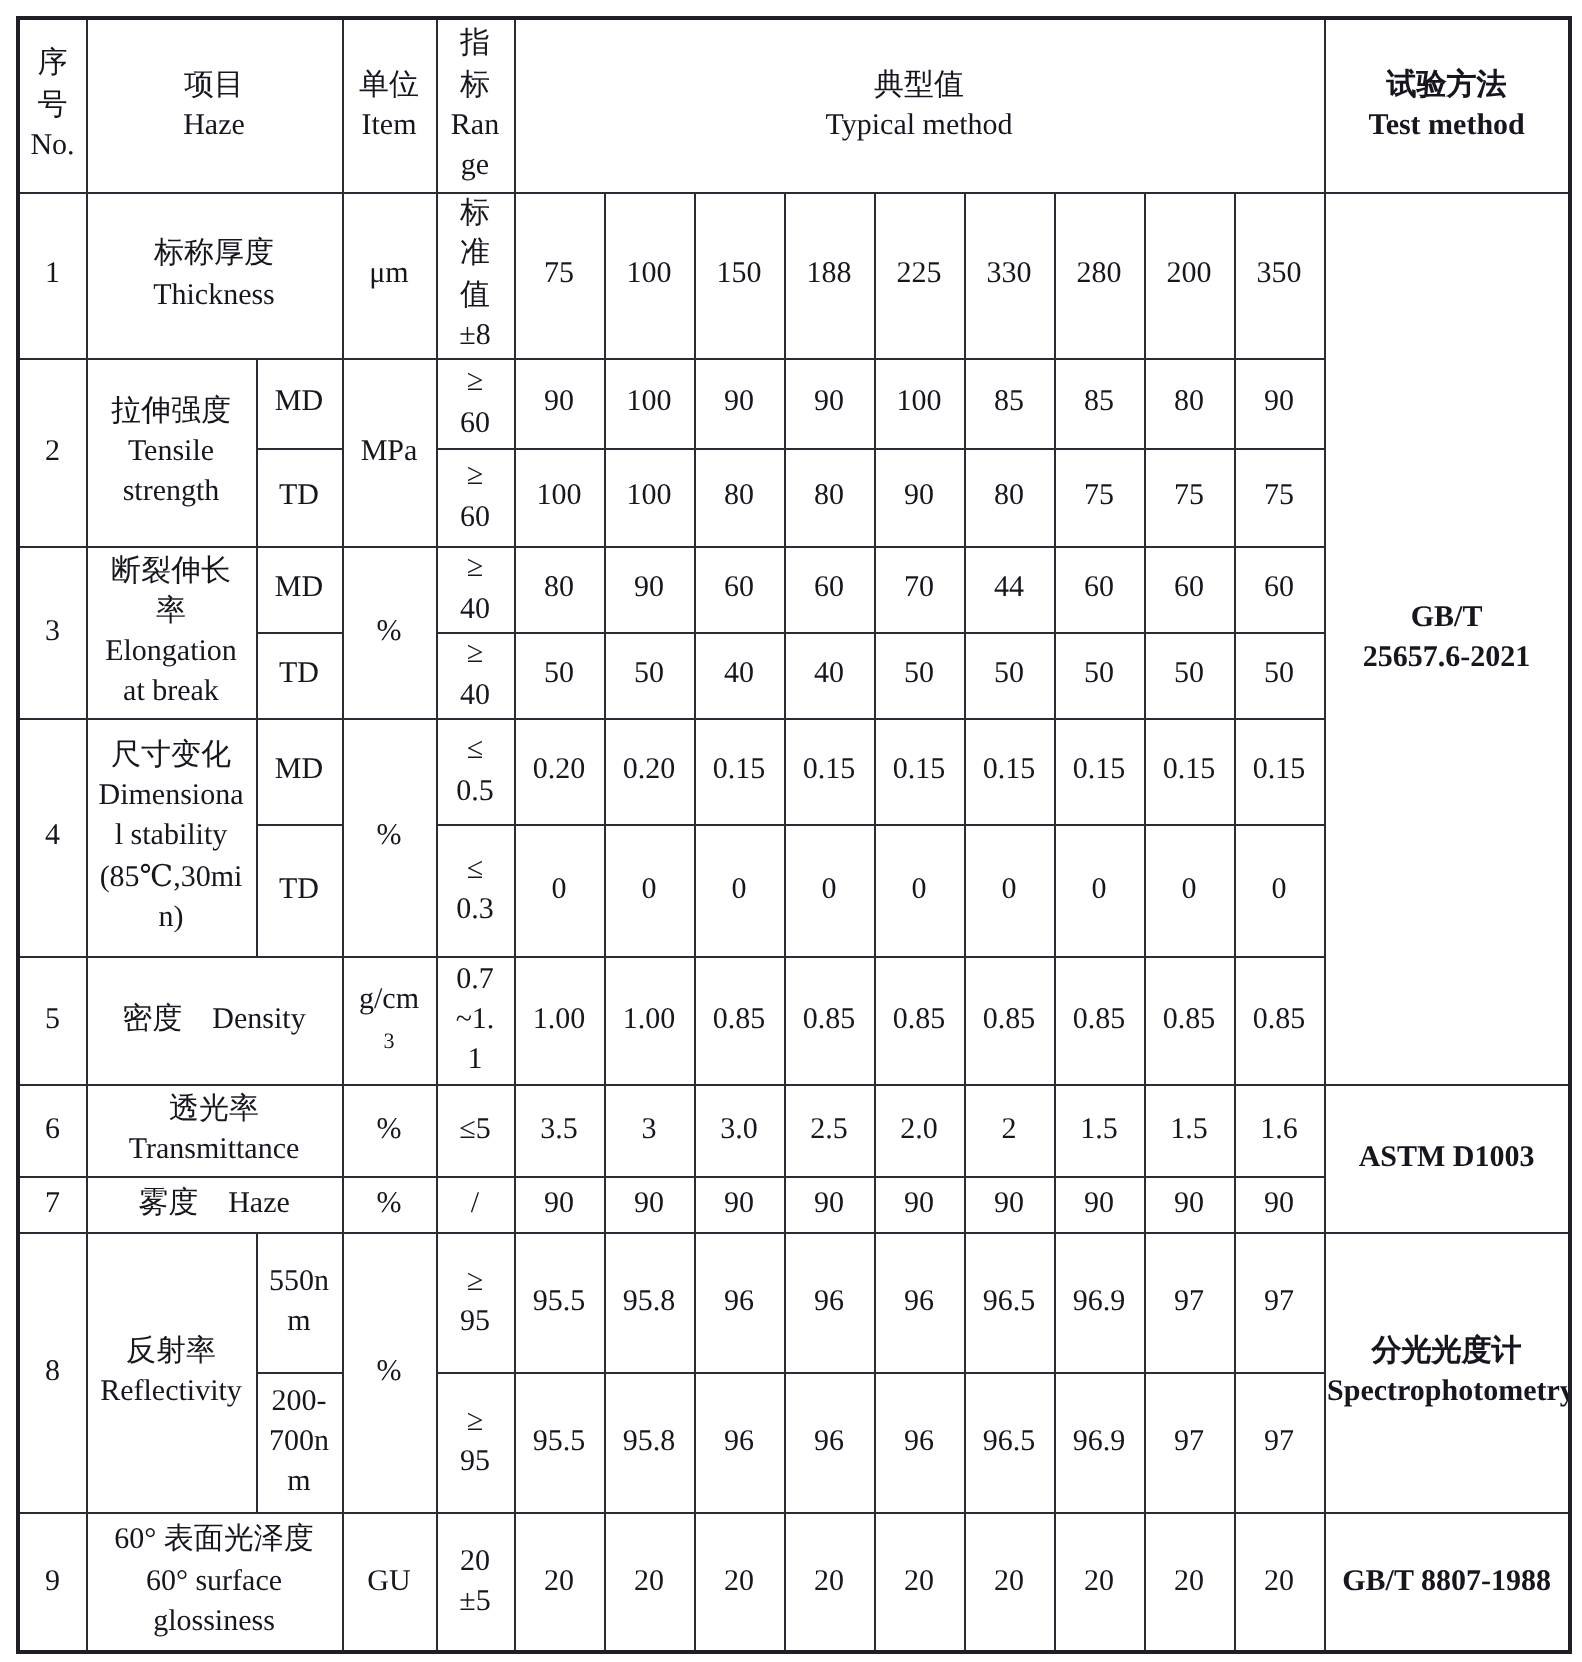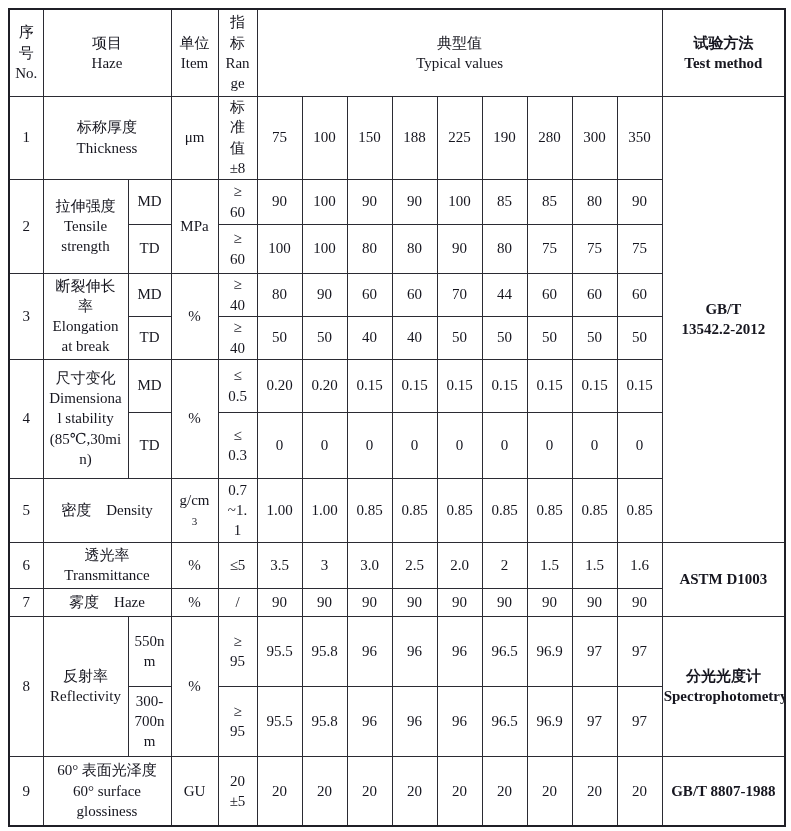--- a/index.html
+++ b/index.html
@@ -64,45 +64,45 @@
 No.</td>
     <td colspan="2">项目
 Haze</td>
     <td>单位
 Item</td>
     <td>指
 标
 Ran
 ge</td>
     <td colspan="9">典型值
-Typical values</td>
+Typical method</td>
     <td class="method">试验方法
 Test method</td>
   </tr>
 
   <tr style="height:83px">
     <td>1</td>
     <td colspan="2">标称厚度
 Thickness</td>
     <td>μm</td>
     <td>标
 准
 值
 ±8</td>
     <td>75</td>
           <td>100</td>
           <td>150</td>
           <td>188</td>
           <td>225</td>
-          <td>190</td>
+          <td>330</td>
           <td>280</td>
-          <td>300</td>
+          <td>200</td>
           <td>350</td>
     <td class="method" rowspan="8">GB/T
-13542.2-2012</td>
+25657.6-2021</td>
   </tr>
 
   <tr style="height:45px">
     <td rowspan="2">2</td>
     <td rowspan="2">拉伸强度
 Tensile
 strength</td>
     <td>MD</td>
     <td rowspan="2">MPa</td>
     <td>≥
@@ -270,21 +270,21 @@
           <td>96</td>
           <td>96</td>
           <td>96.5</td>
           <td>96.9</td>
           <td>97</td>
           <td>97</td>
     <td class="method" rowspan="2">分光光度计
 Spectrophotometry</td>
   </tr>
   <tr style="height:70px">
-    <td>300-
+    <td>200-
 700n
 m</td>
     <td>≥
 95</td>
     <td>95.5</td>
           <td>95.8</td>
           <td>96</td>
           <td>96</td>
           <td>96</td>
           <td>96.5</td>

